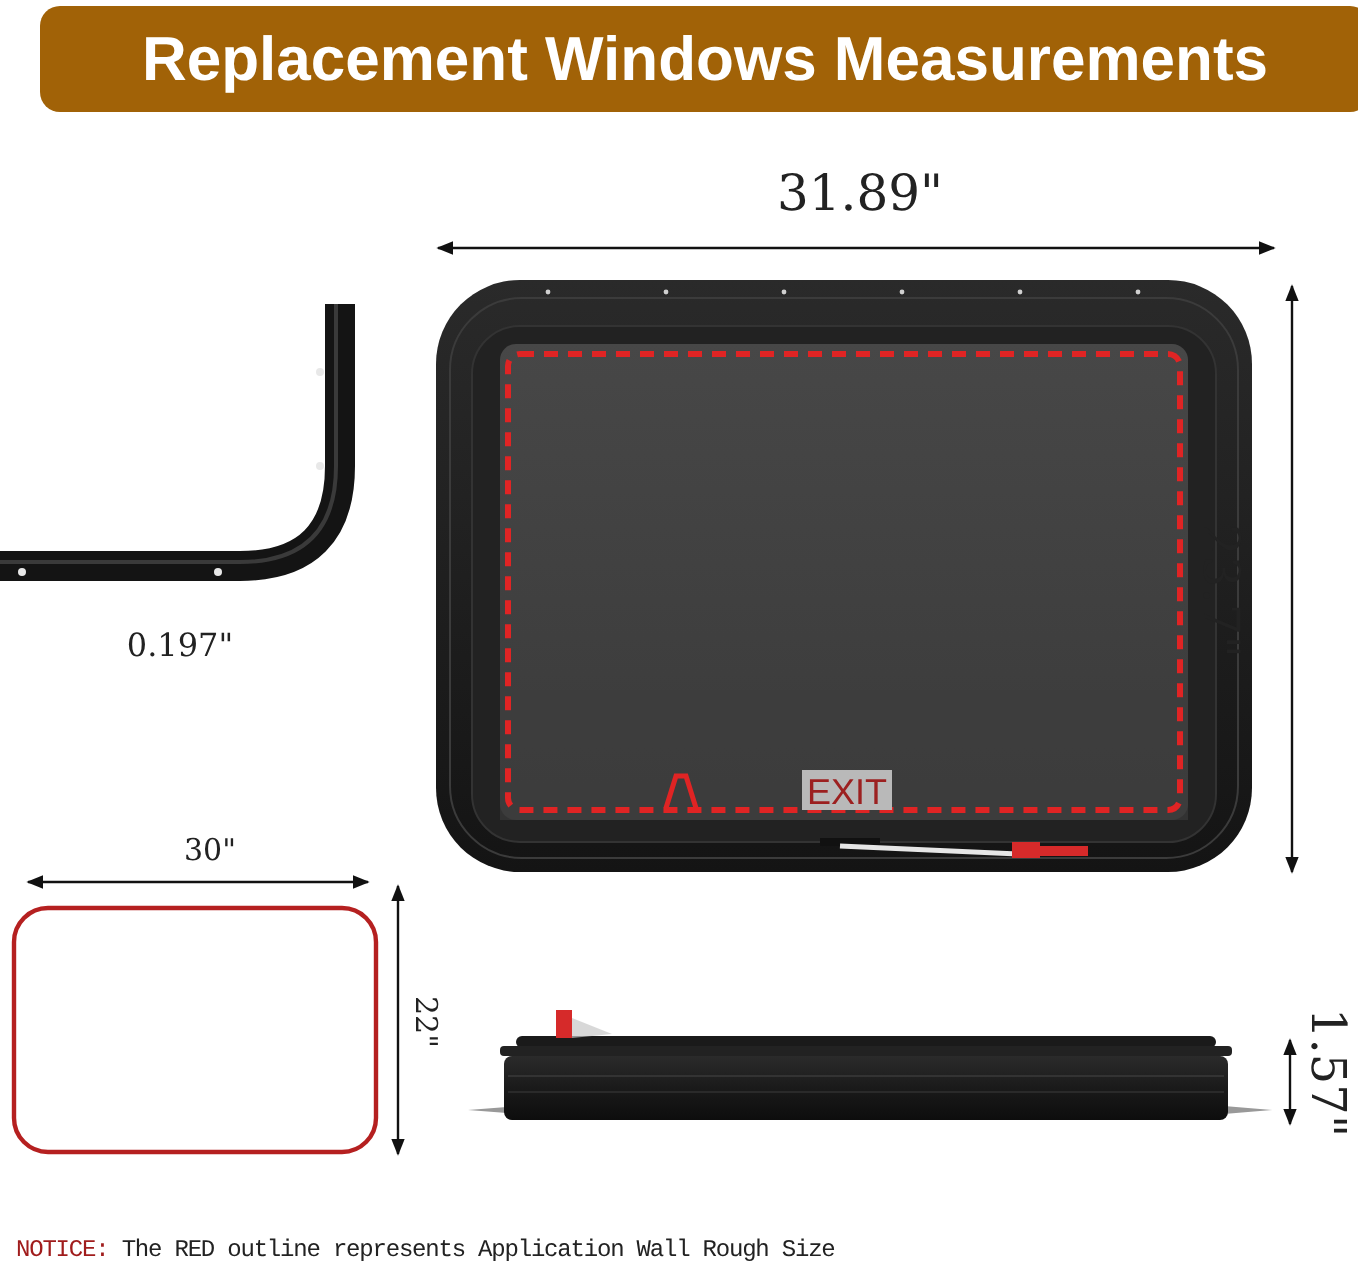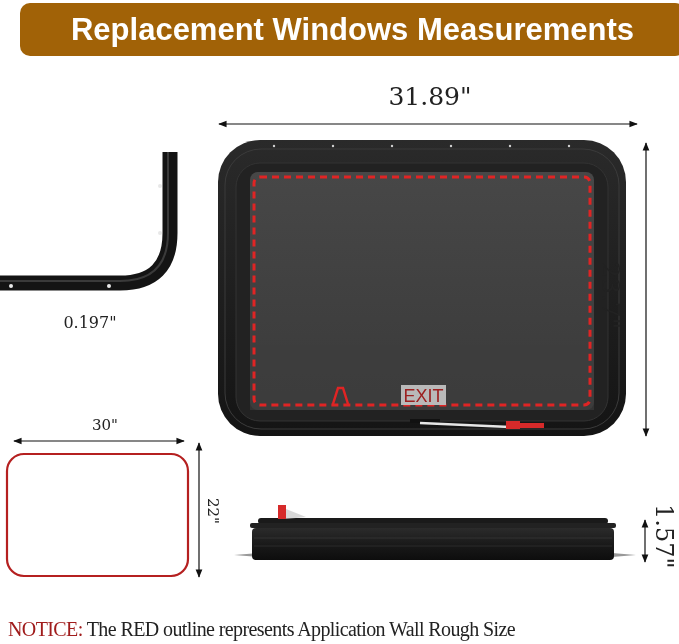--- a/index.html
+++ b/index.html
@@ -11,21 +11,21 @@
     color: #ffffff; font-family: "Liberation Sans", sans-serif; font-weight: bold;
     font-size: 31px; line-height: 53px; text-align: center; letter-spacing: 0px;
   }
   .dim-text { font-family: "DejaVu Serif", serif; color: #222; }
   .w-label { left: 370px; top: 82px; width: 120px; text-align: center; font-size: 25px; }
   .h-label { left: 625px; top: 262px; font-size: 25px; transform: rotate(90deg); transform-origin: left top; white-space: nowrap; }
   .ring-label { left: 10px; top: 312px; width: 160px; text-align: center; font-size: 16px; line-height: 21px; }
   .w2-label { left: 80px; top: 416px; width: 50px; text-align: center; font-size: 15px; }
   .h2-label { left: 222px; top: 498px; font-size: 15px; transform: rotate(90deg); transform-origin: left top; white-space: nowrap; }
   .h3-label { left: 678px; top: 504px; font-size: 24px; transform: rotate(90deg); transform-origin: left top; white-space: nowrap; }
-  .notice { left: 8px; top: 618px; font-size: 20px; white-space: nowrap; color: #222; font-family: Liberation Serif, serif; letter-spacing: -0.6px; }
+  .notice { left: 8px; top: 618px; font-size: 12px; white-space: nowrap; color: #222; font-family: Liberation Mono, monospace; letter-spacing: -0.6px; }
   .notice .red { color: #a01c1c; }
   svg { position: absolute; left: 0; top: 0; }
 </style>
 </head>
 <body>
 
 <div class="abs banner">Replacement Windows Measurements</div>
 
 <svg width="679" height="644" viewBox="0 0 679 644">
   <defs>

